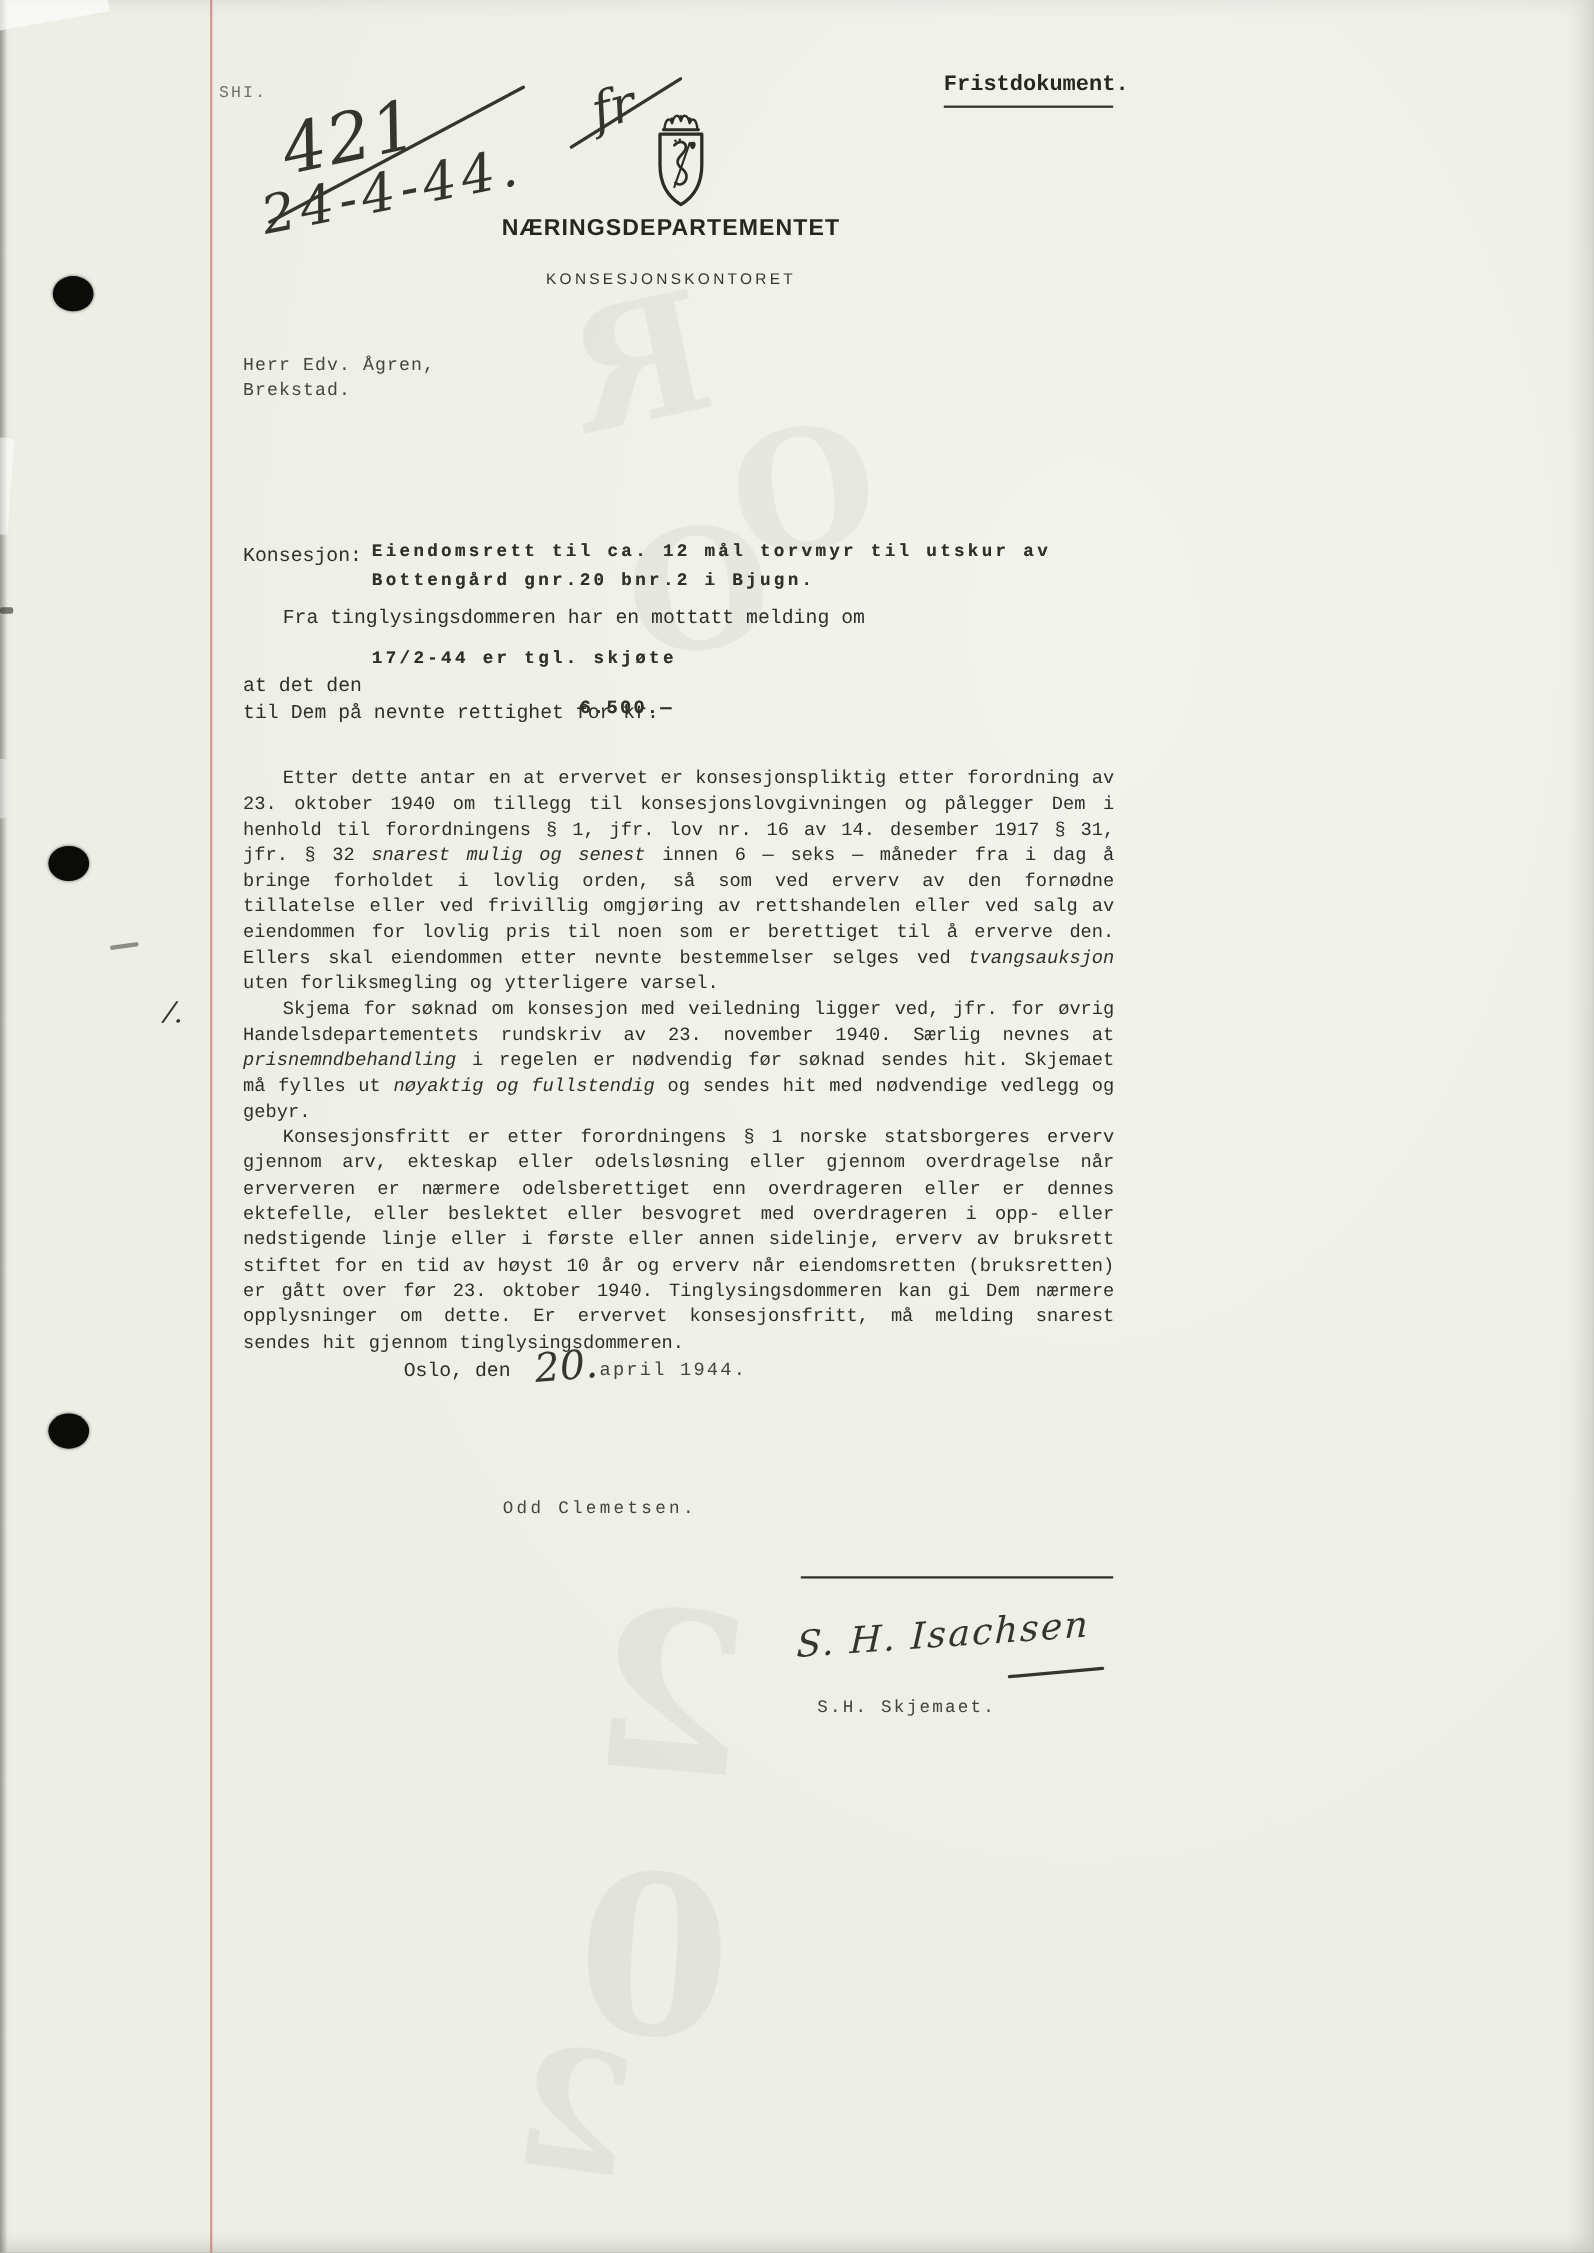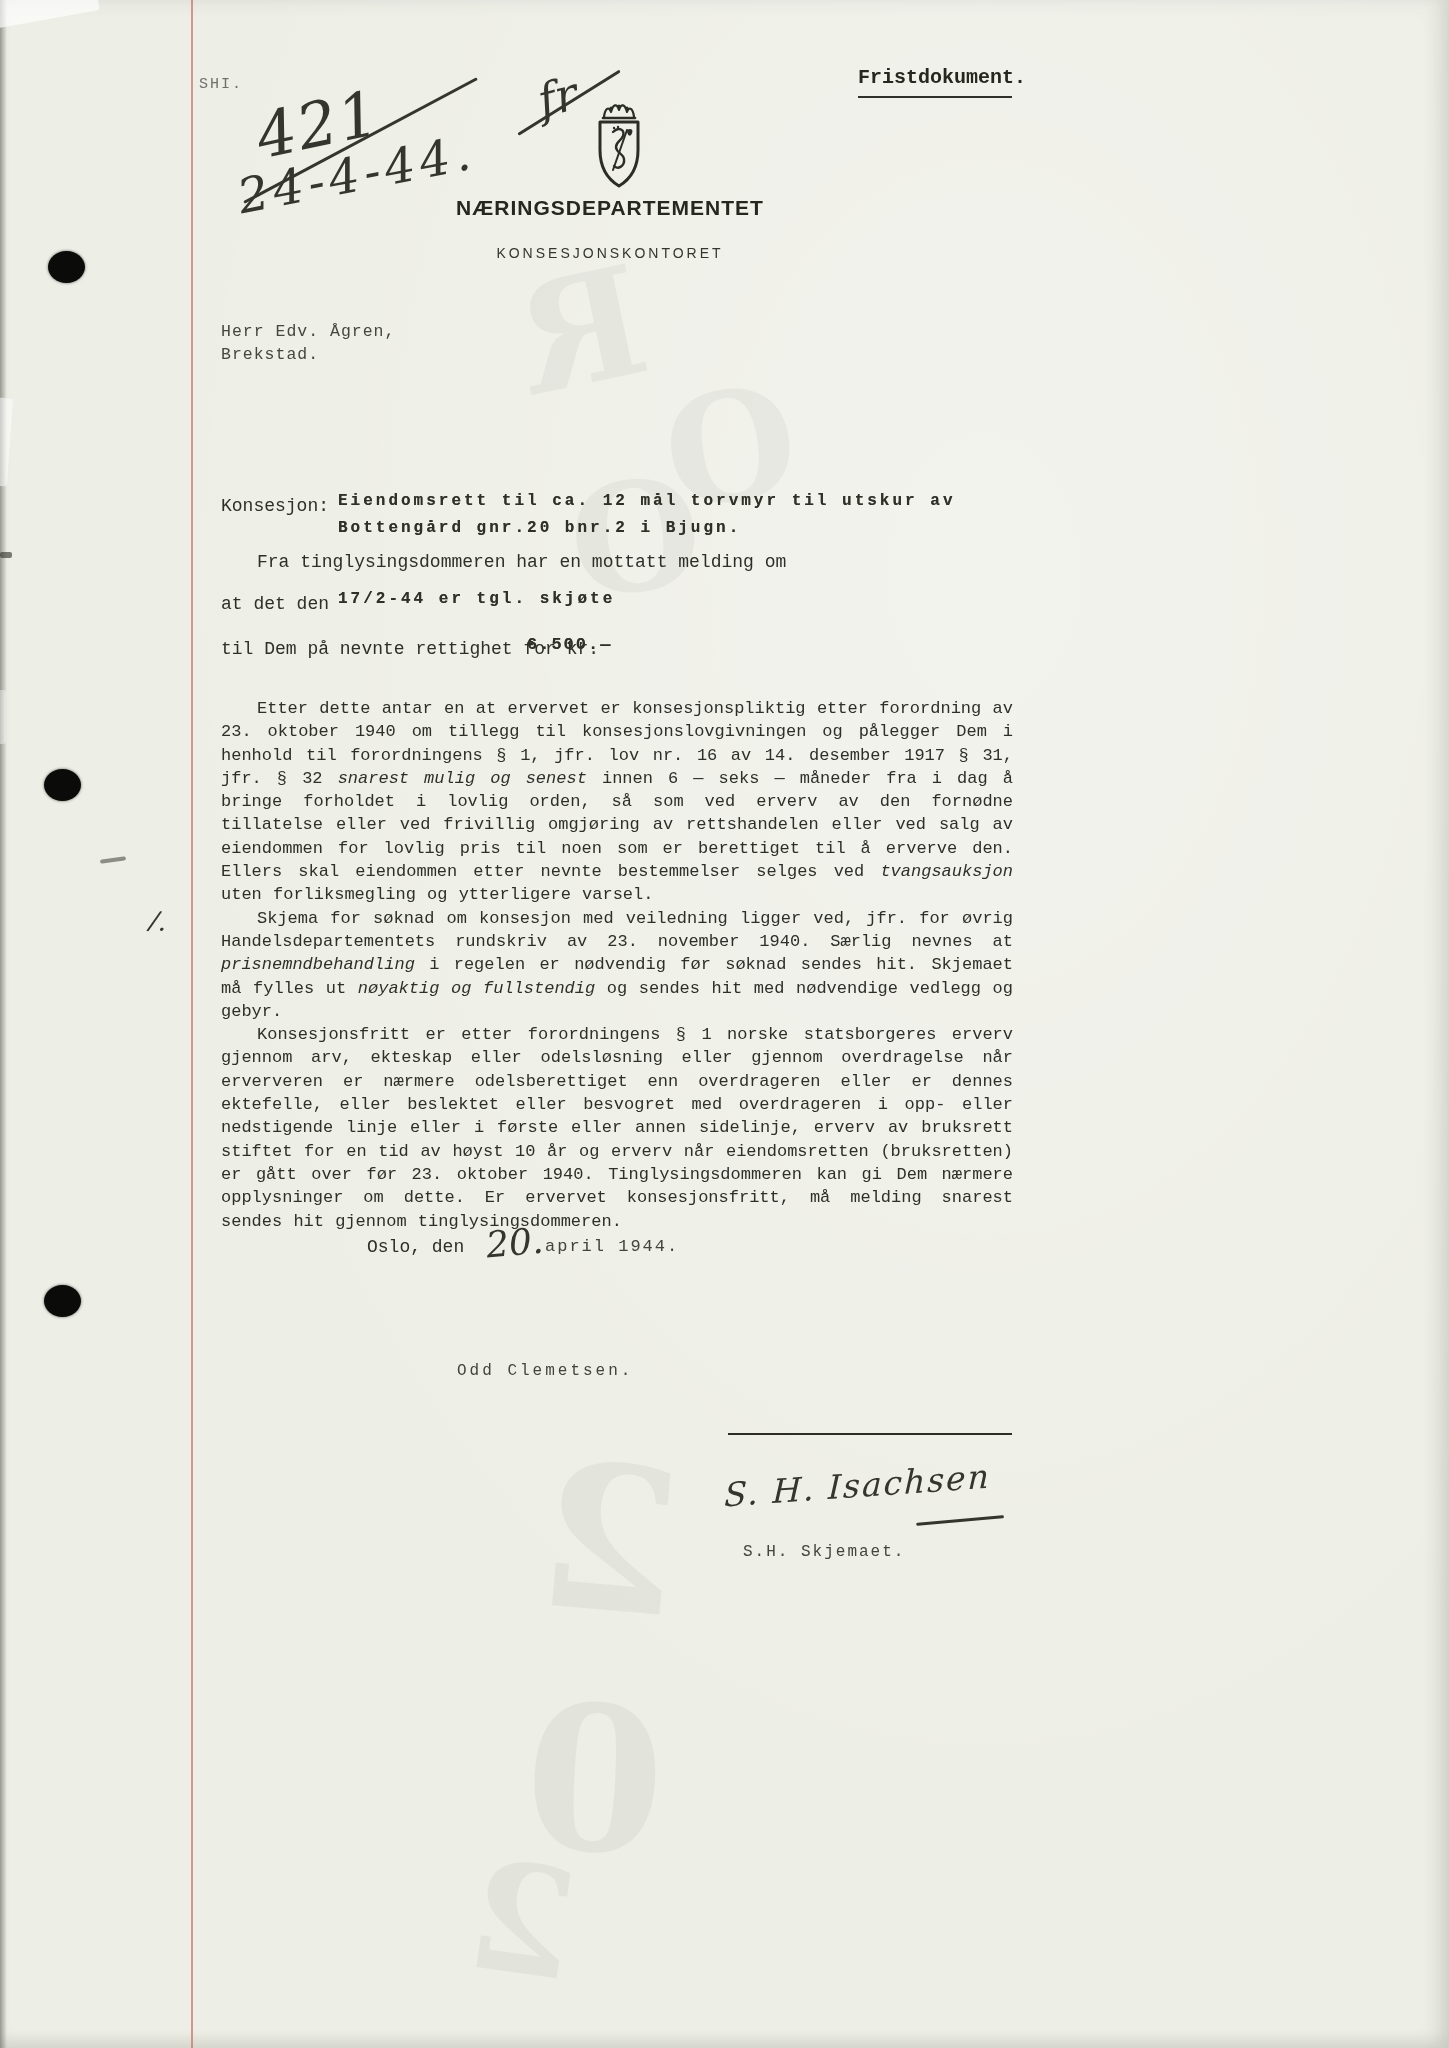--- a/index.html
+++ b/index.html
@@ -62,21 +62,21 @@
   .ministry{left:200px;top:196px;width:820px;text-align:center;font-size:21px;font-weight:bold;
     letter-spacing:1px;color:#26281f;}
   .office{left:200px;top:245px;width:820px;text-align:center;font-size:14px;letter-spacing:3px;color:#33352e;}
 
   
   .recipient{left:221px;top:320px;font-size:16.5px;line-height:23px;letter-spacing:1px;color:#45463e;}
   .lbl-konsesjon{left:221px;top:496px;font-size:18px;}
   .typed1{left:338px;top:492px;font-size:16px;letter-spacing:3px;}
   .typed2{left:338px;top:519px;font-size:16px;letter-spacing:3px;text-align:right;}
   .notice{left:257px;top:552px;font-size:18px;}
-  .lbl-date{left:221px;top:594px;font-size:18px;}
+  .lbl-date{left:221px;top:614px;font-size:18px;}
   .typed-date{left:338px;top:590px;font-size:16px;letter-spacing:3px;}
   .lbl-price{left:221px;top:639px;font-size:18px;}
   .typed-price{left:527px;top:635px;font-size:17px;letter-spacing:2px;}
   .margin-mark{left:150px;top:906px;font-size:26px;transform:rotate(8deg);}
 
   
   .body-text{left:221px;top:697px;width:792px;font-size:17px;line-height:23.3px;
     text-align:justify;color:var(--ink);word-spacing:1px;}
   .body-text p{margin:0;text-indent:36px;}
   .body-text em{font-style:italic;}

